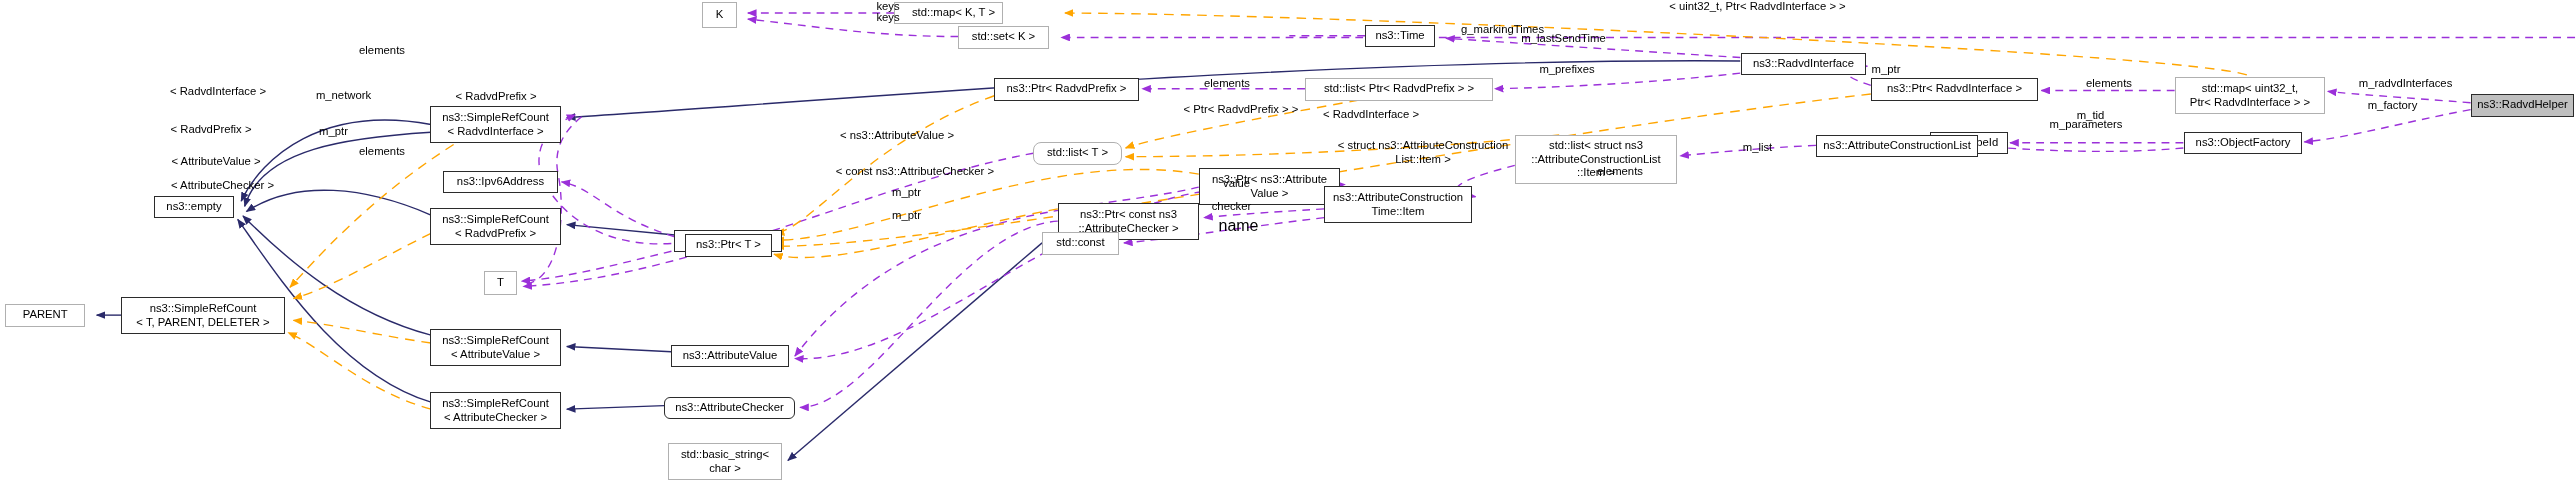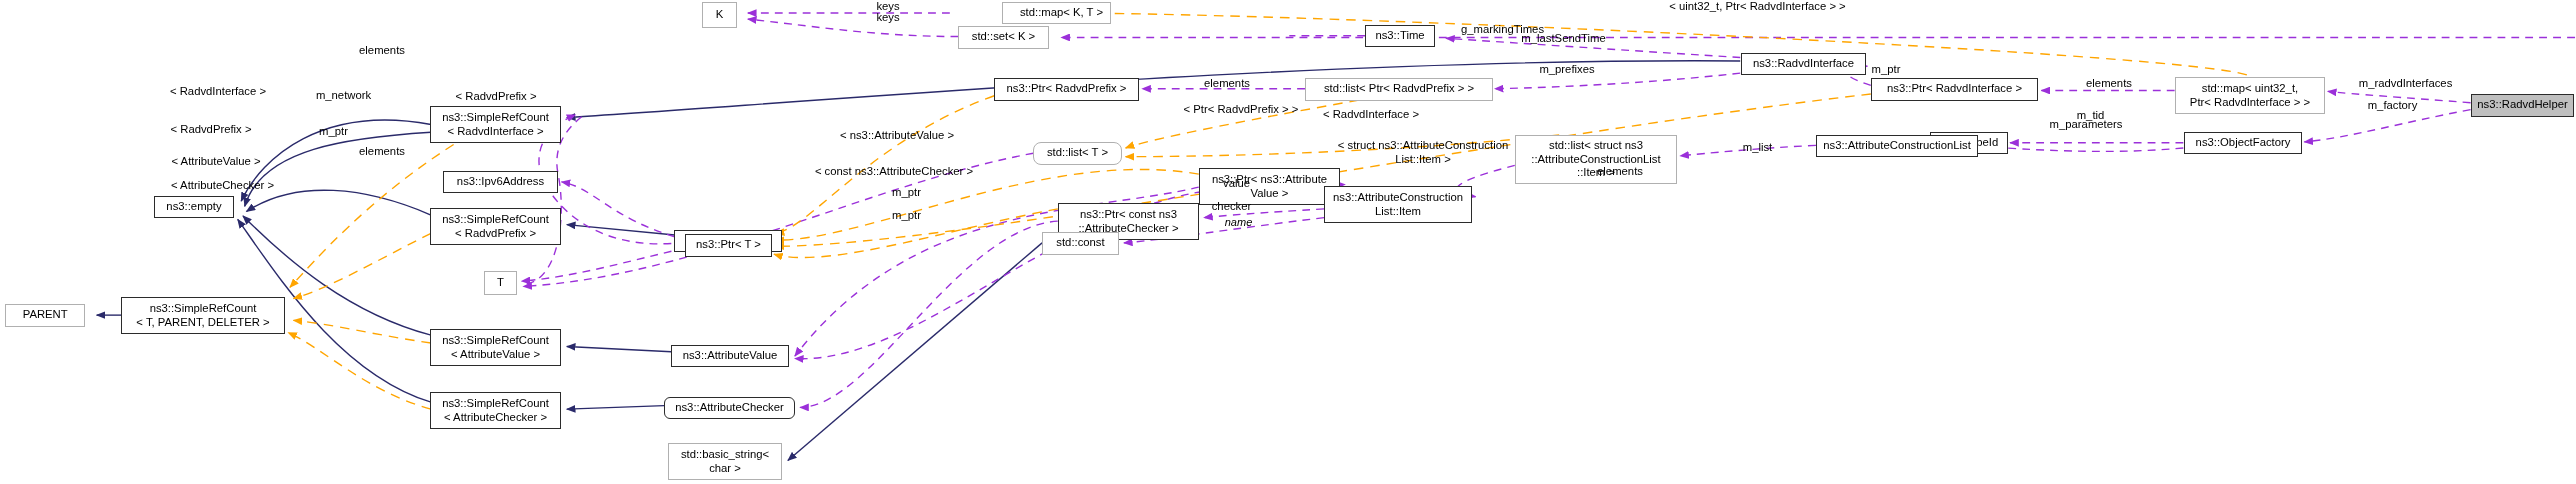--- a/index.html
+++ b/index.html
@@ -150,41 +150,41 @@
 &lt; AttributeValue &gt;</div>
       <div class="node n-class" style="left: 430px; top: 392px; width: 131px; height: 37px; font-size: 11.3px;">ns3::SimpleRefCount
 &lt; AttributeChecker &gt;</div>
       <div class="node n-class" style="left: 674px; top: 230px; width: 108px; height: 22px; font-size: 11.3px;">ns3::RadvdPrefix</div>
       <div class="node n-class" style="left: 685px; top: 234px; width: 87px; height: 22.6px; font-size: 11.3px;">ns3::Ptr&lt; T &gt;</div>
       <div class="node n-class" style="left: 671px; top: 345px; width: 118px; height: 22px; font-size: 11.3px;">ns3::AttributeValue</div>
       <div class="node n-class" style="left: 664px; top: 397px; width: 131px; height: 22px; font-size: 11.3px; border-radius: 6px;">ns3::AttributeChecker</div>
       <div class="node n-tmpl" style="left: 668px; top: 443px; width: 114px; height: 37px; font-size: 11.3px;">std::basic_string&lt;
 char &gt;</div>
       <div class="node n-tmpl" style="left: 702px; top: 1.7px; width: 35px; height: 26px; font-size: 11.3px;">K</div>
-      <div class="node n-tmpl" style="left: 1002px; top: 1.7px; width: 109px; height: 22.6px; font-size: 11.3px; padding-left: 10px;">std::map&lt; K, T &gt;</div>
+      <div class="node n-tmpl" style="left: 894px; top: 1.7px; width: 109px; height: 22.6px; font-size: 11.3px; padding-left: 10px;">std::map&lt; K, T &gt;</div>
       <div class="node n-tmpl" style="left: 958px; top: 26px; width: 91px; height: 22.6px; font-size: 11.3px;">std::set&lt; K &gt;</div>
       <div class="node n-class" style="left: 1365px; top: 25px; width: 70px; height: 22px; font-size: 11.3px;">ns3::Time</div>
       <div class="node n-class" style="left: 1741px; top: 53px; width: 125px; height: 22px; font-size: 11.3px;">ns3::RadvdInterface</div>
       <div class="node n-class" style="left: 994px; top: 78px; width: 145px; height: 22.6px; font-size: 11.3px;">ns3::Ptr&lt; RadvdPrefix &gt;</div>
       <div class="node n-tmpl" style="left: 1305px; top: 78px; width: 188px; height: 22.6px; font-size: 11.3px;">std::list&lt; Ptr&lt; RadvdPrefix &gt; &gt;</div>
       <div class="node n-class" style="left: 1871px; top: 78px; width: 167px; height: 22.6px; font-size: 11.3px;">ns3::Ptr&lt; RadvdInterface &gt;</div>
       <div class="node n-tmpl" style="left: 2175px; top: 77px; width: 150px; height: 37px; font-size: 11.3px;">std::map&lt; uint32_t,
 Ptr&lt; RadvdInterface &gt; &gt;</div>
       <div class="node n-self" style="left: 2471px; top: 94px; width: 103px; height: 22.6px; font-size: 11.3px;">ns3::RadvdHelper</div>
       <div class="node n-class" style="left: 1930px; top: 132px; width: 78px; height: 22px; font-size: 11.3px;">ns3::TypeId</div>
       <div class="node n-class" style="left: 2184px; top: 132px; width: 118px; height: 22px; font-size: 11.3px;">ns3::ObjectFactory</div>
       <div class="node n-tmpl" style="left: 1033px; top: 142px; width: 89px; height: 22.6px; font-size: 11.3px; border-radius: 8px;">std::list&lt; T &gt;</div>
       <div class="node n-class" style="left: 1816px; top: 135px; width: 162px; height: 22px; font-size: 11.3px;">ns3::AttributeConstructionList</div>
       <div class="node n-tmpl" style="left: 1515px; top: 135px; width: 162px; height: 49px; font-size: 11.3px;">std::list&lt; struct ns3
 ::AttributeConstructionList
 ::Item &gt;</div>
       <div class="node n-class" style="left: 1199px; top: 168px; width: 141px; height: 37px; font-size: 11.3px;">ns3::Ptr&lt; ns3::Attribute
 Value &gt;</div>
       <div class="node n-class" style="left: 1324px; top: 186px; width: 148px; height: 37px; font-size: 11.3px;">ns3::AttributeConstruction
-List::Item</div>
+Time::Item</div>
       <div class="node n-class" style="left: 1058px; top: 203px; width: 141px; height: 37px; font-size: 11.3px;">ns3::Ptr&lt; const ns3
 ::AttributeChecker &gt;</div>
       <div class="node n-tmpl" style="left: 1042px; top: 232px; width: 77px; height: 22.6px; font-size: 11.3px;">std::const</div>
     </div>
   <div id="labels">
       <div class="elabel" style="left: 862px; top: 0px; width: 52px; font-size: 11.3px;">keys</div>
       <div class="elabel" style="left: 862px; top: 11.3px; width: 52px; font-size: 11.3px;">keys</div>
       <div class="elabel" style="left: 1631px; top: 0px; width: 253px; font-size: 11.3px;">&lt; uint32_t, Ptr&lt; RadvdInterface &gt; &gt;</div>
       <div class="elabel" style="left: 1450px; top: 22.6px; width: 105px; font-size: 11.3px;">g_markingTimes</div>
       <div class="elabel" style="left: 1511px; top: 32px; width: 105px; font-size: 11.3px;">m_lastSendTime</div>
@@ -203,24 +203,24 @@
       <div class="elabel" style="left: 2356px; top: 99px; width: 73px; font-size: 11.3px;">m_factory</div>
       <div class="elabel" style="left: 2038px; top: 118px; width: 96px; font-size: 11.3px;">m_parameters</div>
       <div class="elabel" style="left: 309px; top: 125px; width: 49px; font-size: 11.3px;">m_ptr</div>
       <div class="elabel" style="left: 823px; top: 129px; width: 148px; font-size: 11.3px;">&lt; ns3::AttributeValue &gt;</div>
       <div class="elabel" style="left: 157px; top: 123px; width: 108px; font-size: 11.3px;">&lt; RadvdPrefix &gt;</div>
       <div class="elabel" style="left: 1310px; top: 139px; width: 226px; font-size: 11.3px;">&lt; struct ns3::AttributeConstruction
 List::Item &gt;</div>
       <div class="elabel" style="left: 1732px; top: 141px; width: 51px; font-size: 11.3px;">m_list</div>
       <div class="elabel" style="left: 157px; top: 155px; width: 118px; font-size: 11.3px;">&lt; AttributeValue &gt;</div>
       <div class="elabel" style="left: 348px; top: 145px; width: 68px; font-size: 11.3px;">elements</div>
-      <div class="elabel" style="left: 794px; top: 165px; width: 200px; font-size: 11.3px;">&lt; const ns3::AttributeChecker &gt;</div>
+      <div class="elabel" style="left: 794px; top: 165px; width: 200px; font-size: 11.3px; text-align: right;">&lt; const ns3::AttributeChecker &gt;</div>
       <div class="elabel" style="left: 1586px; top: 165px; width: 68px; font-size: 11.3px;">elements</div>
       <div class="elabel" style="left: 157px; top: 179px; width: 131px; font-size: 11.3px;">&lt; AttributeChecker &gt;</div>
       <div class="elabel" style="left: 1212px; top: 177px; width: 49px; font-size: 11.3px;">value</div>
       <div class="elabel" style="left: 882px; top: 186px; width: 49px; font-size: 11.3px;">m_ptr</div>
       <div class="elabel" style="left: 1201px; top: 200px; width: 61px; font-size: 11.3px;">checker</div>
       <div class="elabel" style="left: 882px; top: 209px; width: 49px; font-size: 11.3px;">m_ptr</div>
-      <div class="elabel" style="left: 1214px; top: 216px; width: 49px; font-size: 11px; font-style: italic;">name</div>
+      <div class="elabel" style="left: 1214px; top: 216px; width: 49px; font-size: 16px;">name</div>
     </div>
 
 </div>
 
 
 </body></html>

